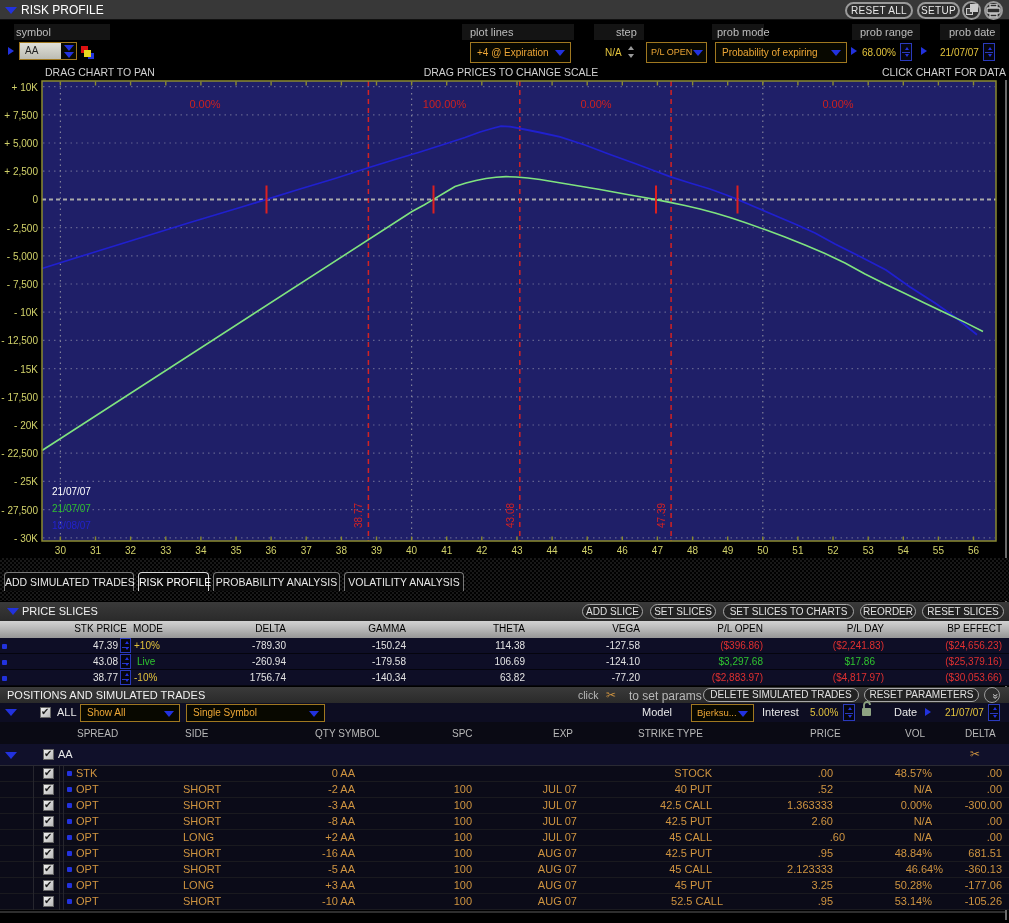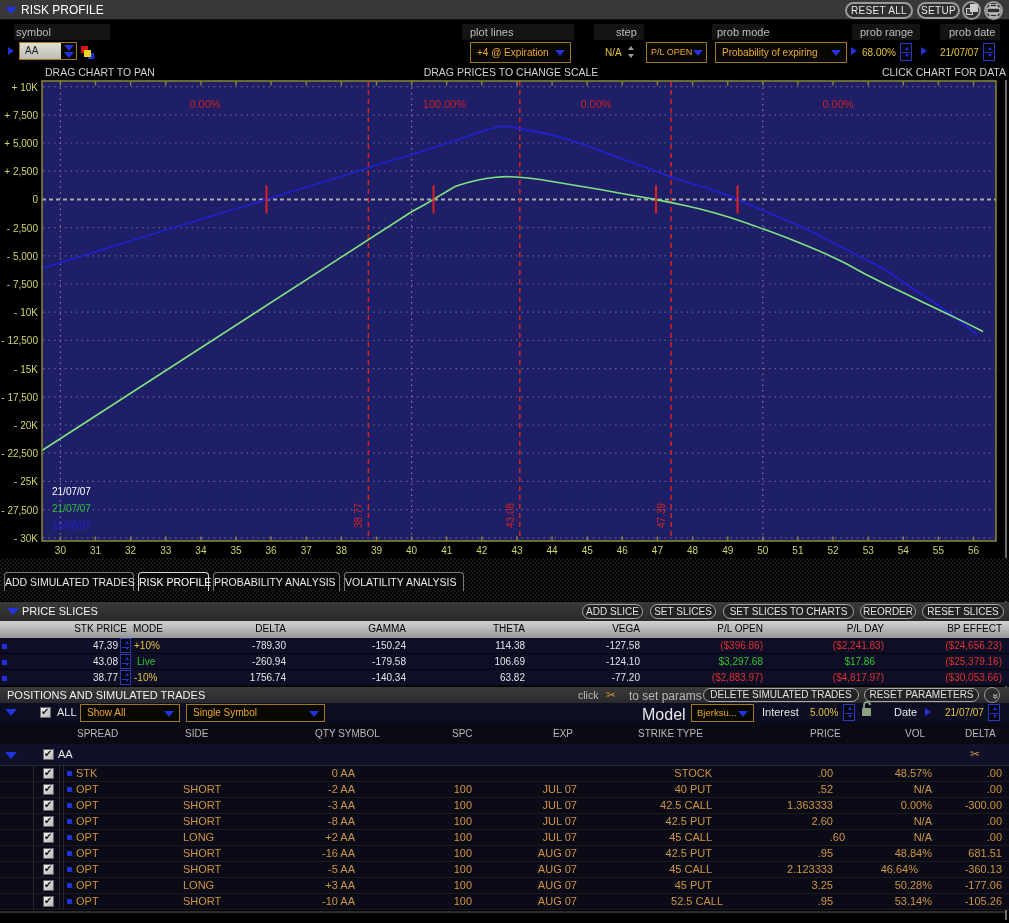--- a/index.html
+++ b/index.html
@@ -16,21 +16,21 @@
 .dd .tri-d{right:5px;top:7px;border-left-width:5px;border-right-width:5px;border-top-width:6px}
 .yel{color:#e3c33c}
 .spin{position:absolute;width:12px;height:18px;border:1px solid #2a3abb;background:#05050f}
 .spin:before{content:"";position:absolute;left:1px;right:1px;top:8px;border-top:1px solid #2a3abb}
 .spin i{position:absolute;left:3.5px;width:0;height:0;border-left:2.5px solid transparent;border-right:2.5px solid transparent}
 .spin i.u{top:3px;border-bottom:3.5px solid #2232dd}
 .spin i.d{bottom:3px;border-top:3.5px solid #2232dd}
 .cb{position:absolute;width:11px;height:11px;background:linear-gradient(135deg,#f0f0f0,#b8b8b8);border:1px solid #666;}
 .cb:before{content:"\2714";position:absolute;left:0px;top:-2px;font-size:10px;color:#1a1a1a}
 .tex{left:0;top:558px;width:1009px;height:43px;background-image:conic-gradient(#181818 25%,#000 25% 50%,#181818 50% 75%,#000 75%);background-size:4px 4px}
-.tab{position:absolute;top:572px;height:19px;background:#0a0a0a;border:1px solid #787878;border-bottom:none;border-radius:4px 4px 0 0;color:#e8e8e8;font-size:10.5px;line-height:18px;text-align:left;white-space:nowrap}
+.tab{position:absolute;top:572px;height:19px;background:#0a0a0a;border:1px solid #787878;border-bottom:none;border-radius:4px 4px 0 0;color:#e8e8e8;font-size:10.5px;line-height:18px;text-align:center;white-space:nowrap}
 .bar{position:absolute;left:0;width:1009px;height:19px;background:linear-gradient(180deg,#3a3a3a,#2a2a2a);color:#fff}
 .bar .cap{position:absolute;left:22px;top:3px;font-size:11px;color:#f0f0f0}
 .sbtn{position:absolute;border:1.5px solid #a8a8a8;border-radius:8px;color:#e0e0e0;font-size:10px;text-align:center;background:#222;white-space:nowrap}
 .shead{position:absolute;left:0;width:1009px;height:17px;background:linear-gradient(180deg,#d2d2d2,#b2b2b2 55%,#969696);font-size:10px;color:#000}
 .shead span{position:absolute;top:2px}
 .srow{position:absolute;left:0;width:1009px;height:16px;background:#0e0e26;border-bottom:1px solid #05050e;font-size:10px;color:#e4e4e4}
 .srow span{position:absolute;top:2px}
 .red{color:#e03030}.grn{color:#2fc52f}
 .dot{position:absolute;width:5px;height:5px;background:#2232dd;border-radius:1px}
 .prow{position:absolute;left:0;width:1009px;height:16px;background:#0b0b18;border-bottom:1px solid #1a1a1f;font-size:11px;color:#cf9440}
@@ -273,21 +273,21 @@
 <div class="sbtn" style="left:864px;top:688px;width:115px;height:14px;line-height:12px">RESET PARAMETERS</div>
 <div class="circ" style="left:984px;top:687px;width:16px;height:16px;border-width:1.5px"></div>
 <div class="abs" style="left:995px;top:688px;font-size:10px;color:#ccc;transform:rotate(90deg);transform-origin:left center">»</div>
 
 <div class="abs" style="left:0;top:703px;width:1009px;height:19px;background:#0d0d22"></div>
 <div class="tri-d" style="left:5px;top:709px"></div>
 <div class="cb" style="left:40px;top:707px"></div>
 <div class="abs" style="left:57px;top:706px;font-size:11px;color:#e8e8e8">ALL</div>
 <div class="dd" style="left:80px;top:704px;width:100px;height:18px;line-height:16px">Show All<i class="tri-d" style="top:6px"></i></div>
 <div class="dd" style="left:186px;top:704px;width:139px;height:18px;line-height:16px">Single Symbol<i class="tri-d" style="top:6px"></i></div>
-<div class="abs" style="left:642px;top:706px;font-size:16px;color:#e8e8e8">Model</div>
+<div class="abs" style="left:642px;top:706px;font-size:11px;color:#e8e8e8">Model</div>
 <div class="dd" style="left:691px;top:704px;width:63px;height:18px;line-height:16px;font-size:9.5px;padding-left:5px">Bjerksu...<i class="tri-d" style="top:6px"></i></div>
 <div class="abs" style="left:762px;top:706px;font-size:11px;color:#e8e8e8">Interest</div>
 <div class="abs yel" style="left:810px;top:707px;font-size:10px">5.00%</div>
 <div class="spin" style="left:843px;top:704px;height:17px">
     <i class="u" style="top:2px"></i>
     <i class="d" style="bottom:2px"></i>
   </div>
 <svg class="abs" style="left:859px;top:700px" width="15" height="17" viewBox="0 0 15 17">
     <rect x="3" y="8" width="9" height="8" rx="1" fill="#8ea382"></rect>
     <path d="M5 8 V5 a3 3 0 0 1 6 0" fill="none" stroke="#8ea382" stroke-width="1.8"></path>
@@ -417,21 +417,21 @@
     <div class="vline" style="left:63px;top:0;height:16px"></div>
 <div class="cb" style="left:43px;top:2px"></div>
 <div class="dot" style="left:67px;top:5px"></div>
 <span style="left:76px">OPT</span>
 <span style="left:183px">SHORT</span>
 <span style="right:654px">-5 AA</span>
 <span style="right:537px">100</span>
 <span style="right:432px">AUG 07</span>
 <span style="right:297px">45 CALL</span>
 <span style="right:176px">2.123333</span>
-<span style="right:91px">46.64%</span>
+<span style="right:66px">46.64%</span>
 <span style="right:7px">-360.13</span>
 </div>
 <div class="prow" style="top:878px">
 <div class="vline" style="left:33px;top:0;height:16px"></div>
     <div class="vline" style="left:59px;top:0;height:16px"></div>
     <div class="vline" style="left:63px;top:0;height:16px"></div>
 <div class="cb" style="left:43px;top:2px"></div>
 <div class="dot" style="left:67px;top:5px"></div>
 <span style="left:76px">OPT</span>
 <span style="left:183px">LONG</span>

